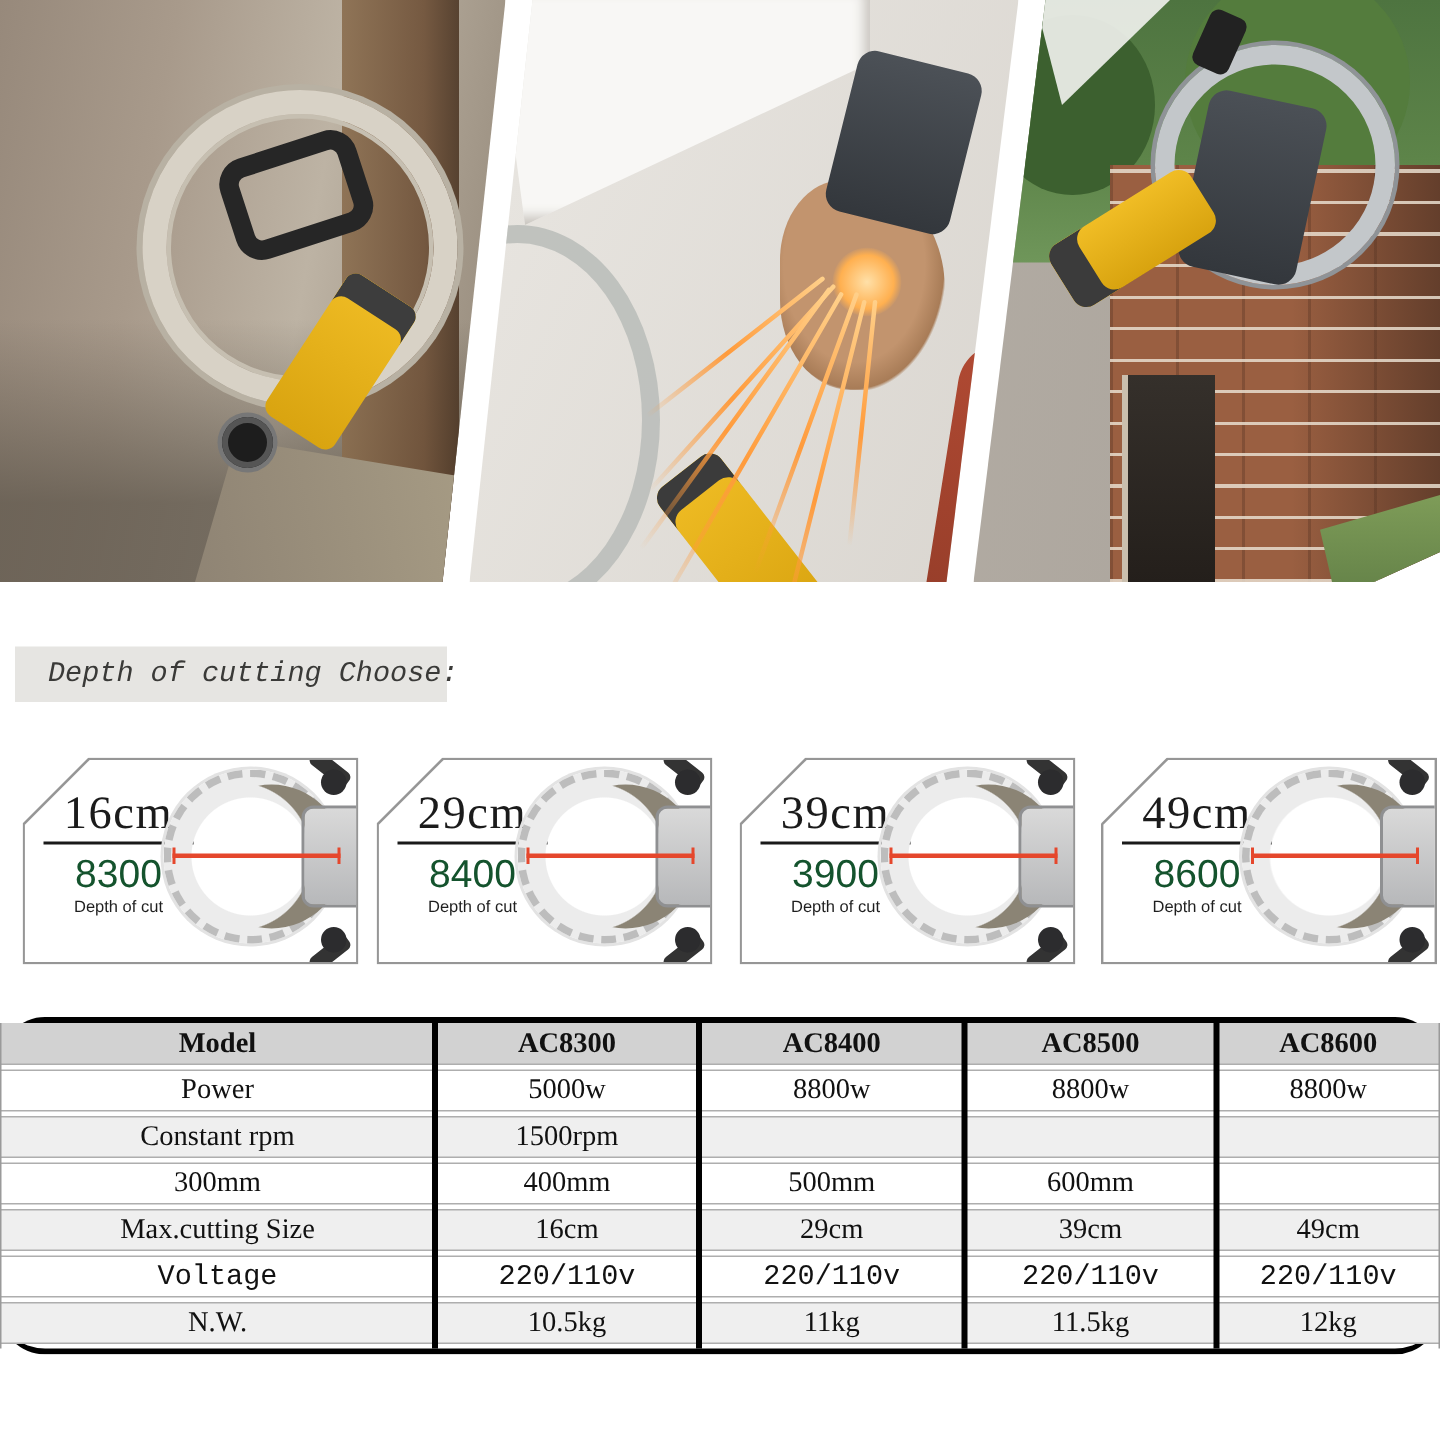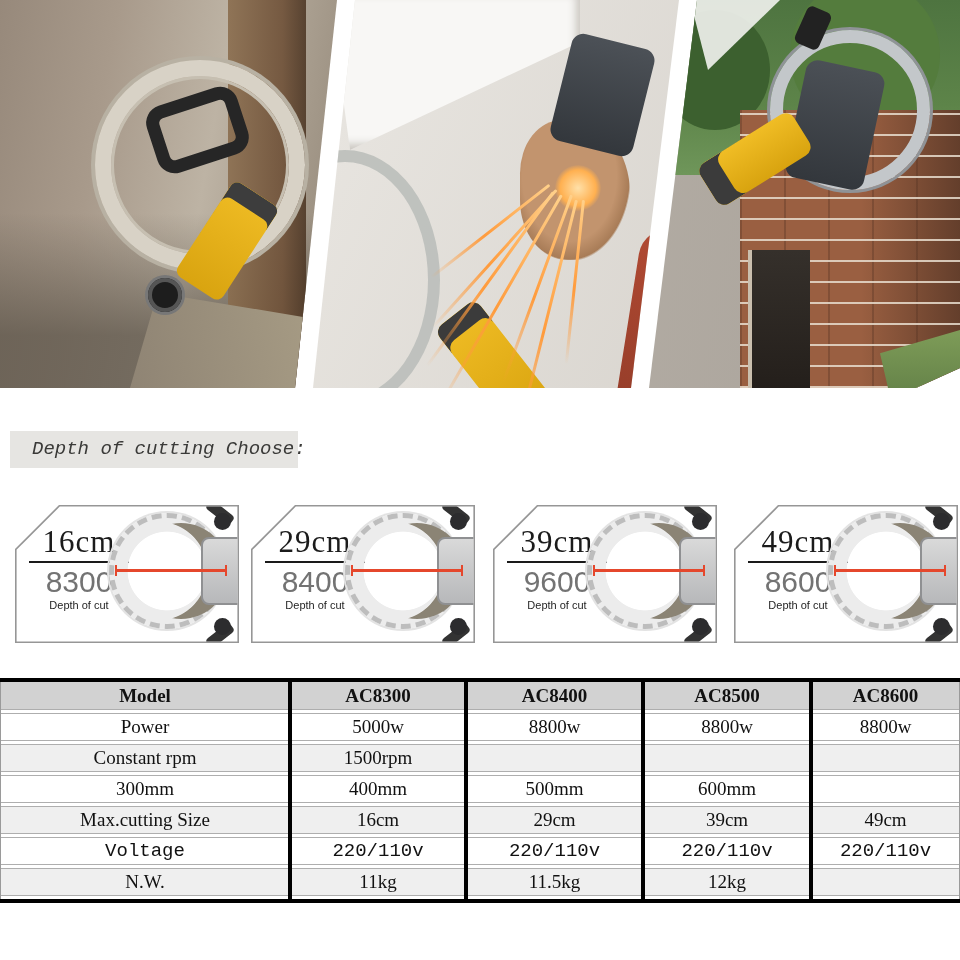--- a/index.html
+++ b/index.html
@@ -65,21 +65,21 @@
 
   
   .card { position:absolute; top:505px; width:224px; height:138px; }
   .card-border { position:absolute; inset:0; background:#969696;
     clip-path:polygon(44px 0, 100% 0, 100% 100%, 0 100%, 0 44px); }
   .card-inner { position:absolute; inset:0; background:#ffffff; overflow:hidden;
     clip-path:polygon(44.8px 1.6px, calc(100% - 1.6px) 1.6px, calc(100% - 1.6px) calc(100% - 1.6px), 1.6px calc(100% - 1.6px), 1.6px 44.8px); }
   .card-text { position:absolute; left:8px; top:20px; width:112px; text-align:center; }
   .depth { font-family:"Liberation Serif", serif; font-size:31px; color:#1b1b1b; letter-spacing:1px; line-height:34px; }
   .rule { height:2px; background:#1a1a1a; margin:2px 6px 4px; }
-  .model { font-size:30px; color:#737373; line-height:30px; }
+  .model { font-size:26px; color:#14532d; line-height:30px; }
   .card:nth-of-type(2) .model { font-family:"Liberation Serif", serif; }
   .caption { font-size:11px; color:#1f1f1f; margin-top:2px; }
   .blade-zone { position:absolute; right:0; top:0; width:132px; height:138px; }
   .blade { position:absolute; left:2px; top:8px; width:116px; height:116px; border-radius:50%;
     border:5px dashed #bdbdbd;
     background:radial-gradient(circle, rgba(255,255,255,0) 52%, #ececec 53% 78%, #d7d7d7 79% 86%, rgba(255,255,255,0) 87%);
     box-shadow:0 0 0 2px #e3e3e3; }
   .crescent { position:absolute; left:26px; top:18px; width:96px; height:96px; border-radius:50%;
     background:radial-gradient(circle at 26% 50%, rgba(0,0,0,0) 57%, #8b8475 58%); }
   .machine-body { position:absolute; right:-8px; top:32px; width:46px; height:68px;
@@ -88,21 +88,21 @@
   .knob.t { top:8px; } .knob.b { bottom:8px; }
   .arm { position:absolute; width:30px; height:11px; background:#333; border-radius:4px; right:4px; }
   .arm.t { top:2px; transform:rotate(38deg); } .arm.b { bottom:2px; transform:rotate(-38deg); }
   .redline { position:absolute; left:8px; top:64px; width:112px; height:3px; background:#e5472c; }
   .redline::before, .redline::after { content:""; position:absolute; width:2px; height:11px; background:#e5472c; top:-4px; }
   .redline::before { left:0; } .redline::after { right:0; }
 
   
   .spec-table { position:absolute; left:0; top:678px; width:960px;
     border-top:4px solid #000; border-bottom:4px solid #000;
-    font-family:"Liberation Serif", serif; }
+    font-family:"Liberation Serif", serif;border-radius:30px; }
   .t-row { display:grid; grid-template-columns:290px 176px 177px 168px 149px;
     border-top:1px solid #aeaeae; border-bottom:1px solid #aeaeae;
     margin-bottom:3px; background:#fff; }
   .t-row:last-child { margin-bottom:0; }
   .t-head { background:#d2d2d2; font-weight:bold; font-size:21px; border-top:none; }
   .t-row.alt { background:#efefef; }
   .t-cell { text-align:center; font-size:19px; line-height:26px; color:#111; }
   .t-head .t-cell { line-height:27px; }
   .t-row.mono { font-family:"Liberation Mono", monospace; font-size:18px; }
   .vline { position:absolute; top:0; bottom:0; width:4px; background:#000; }
@@ -202,21 +202,21 @@
     </div>
   </div>
 </div>
 
 <div class="card" style="left:493px">
   <div class="card-border"></div>
   <div class="card-inner">
     <div class="card-text">
       <div class="depth">39cm</div>
       <div class="rule"></div>
-      <div class="model">9600</div>
+      <div class="model">3900</div>
       <div class="caption">Depth of cut</div>
     </div>
     <div class="blade-zone">
       <div class="blade"></div>
       <div class="crescent"></div>
       <div class="machine-body"></div>
       <div class="arm t"></div>
       <div class="arm b"></div>
       <div class="knob t"></div>
       <div class="knob b"></div>
@@ -281,20 +281,21 @@
   </div>
   <div class="t-row mono">
     <div class="t-cell">Voltage</div>
     <div class="t-cell">220/110v</div>
     <div class="t-cell">220/110v</div>
     <div class="t-cell">220/110v</div>
     <div class="t-cell">220/110v</div>
   </div>
   <div class="t-row alt">
     <div class="t-cell">N.W.</div>
+    <div class="t-cell">10.5kg</div>
     <div class="t-cell">11kg</div>
     <div class="t-cell">11.5kg</div>
     <div class="t-cell">12kg</div>
   </div>
   <div class="vline v1"></div>
   <div class="vline v2"></div>
   <div class="vline v3"></div>
   <div class="vline v4"></div>
   <div class="edge eL"></div>
   <div class="edge eR"></div>

